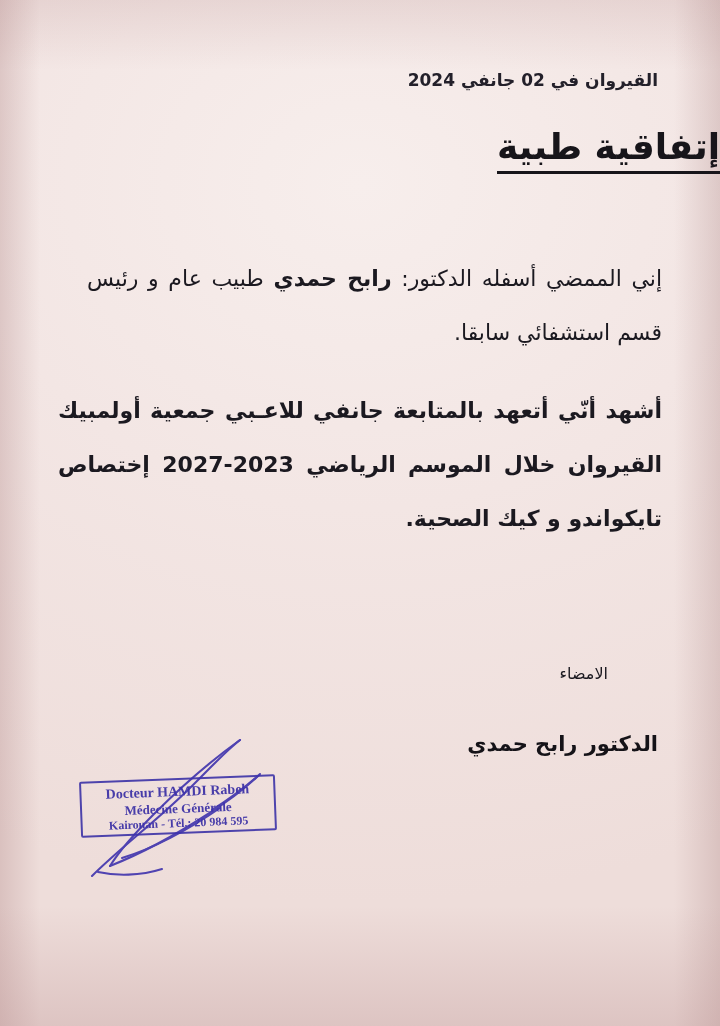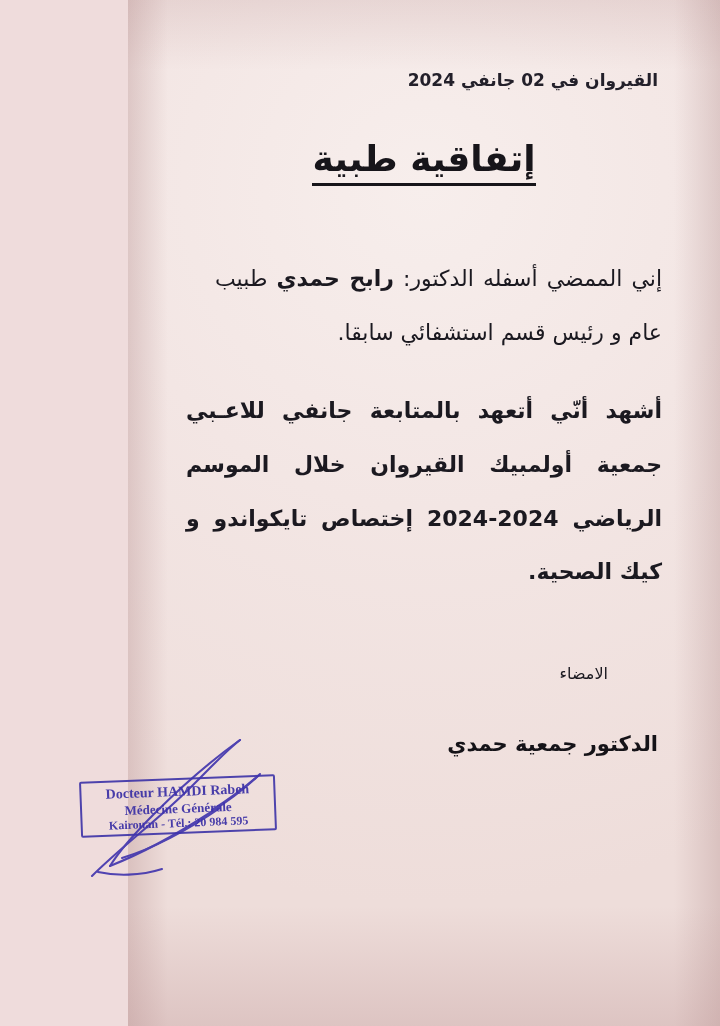--- a/index.html
+++ b/index.html
@@ -10,21 +10,21 @@
     width: 720px;
     height: 1026px;
     overflow: hidden;
     background: #efdcdc;
     font-family: "DejaVu Sans", sans-serif;
   }
 
   
   #sheet {
     position: relative;
-    width: 592px;
+    width: 720px;
     height: 1026px;
     background:
       radial-gradient(ellipse 120% 70% at 50% 18%, #f7eeec 0%, #f3e6e4 45%, #eeddda 100%);
     box-sizing: border-box;
   }
   
   #shade-left {
     position: absolute;
     top: 0; left: 0; width: 40px; height: 100%;
     background: linear-gradient(to right, rgba(180,140,140,0.35), rgba(180,140,140,0));
@@ -61,24 +61,23 @@
     top: 70px;
     right: 62px;
     font-size: 17px;
     font-weight: 600;
     letter-spacing: 0px;
     color: #23202a;
   }
 
   #doc-title {
     position: absolute;
-    top: 138px;
+    top: 126px;
     left: 0;
     width: 100%;
-    text-align: center;
     font-size: 36px;
     font-weight: bold;
     color: #17151a;
     letter-spacing: 1px;
   }
   #doc-title span {
     display: inline-block;
     border-bottom: 3px solid #17151a;
     padding-bottom: 4px;
   }
@@ -181,29 +180,29 @@
 
   <div id="body-block">
 
     <div class="para first doc-text">
       <span>إني الممضي أسفله الدكتور: </span><span class="bold">رابح حمدي</span><span> طبيب عام و رئيس قسم</span>
       <span>استشفائي سابقا.</span>
     </div>
 
     <div class="para second doc-text">
       <span>أشهد أنّي أتعهد بالمتابعة جانفي للاعـبي </span><span class="bold">جمعية أولمبيك القيروان</span>
-      <span>خلال الموسم الرياضي </span><span class="bold">2024-2024</span><span> إختصاص تايكواندو و كيك</span>
+      <span>خلال الموسم الرياضي </span><span class="bold">2023-2027</span><span> إختصاص تايكواندو و كيك</span>
       <span>الصحية.</span>
     </div>
 
   </div>
 
   <div id="sign-label" class="doc-text">الامضاء</div>
 
-  <div id="sign-name" class="doc-text">الدكتور جمعية حمدي</div>
+  <div id="sign-name" class="doc-text">الدكتور رابح حمدي</div>
 
   <div id="stamp">
     <div class="stamp-line" id="stamp-l1">Docteur HAMDI Rabeh</div>
     <div class="stamp-line" id="stamp-l2">Médecine Générale</div>
     <div class="stamp-line" id="stamp-l3">Kairouan - Tél.: 20 984 595</div>
   </div>
 
   <svg id="signature-scribble" viewBox="0 0 250 170">
     <g fill="none" stroke="#3f33ad" stroke-width="2.1" stroke-linecap="round" opacity="0.9">
       <path d="M30 150 C 60 120, 95 95, 130 60 C 150 40, 165 24, 178 14"></path>

